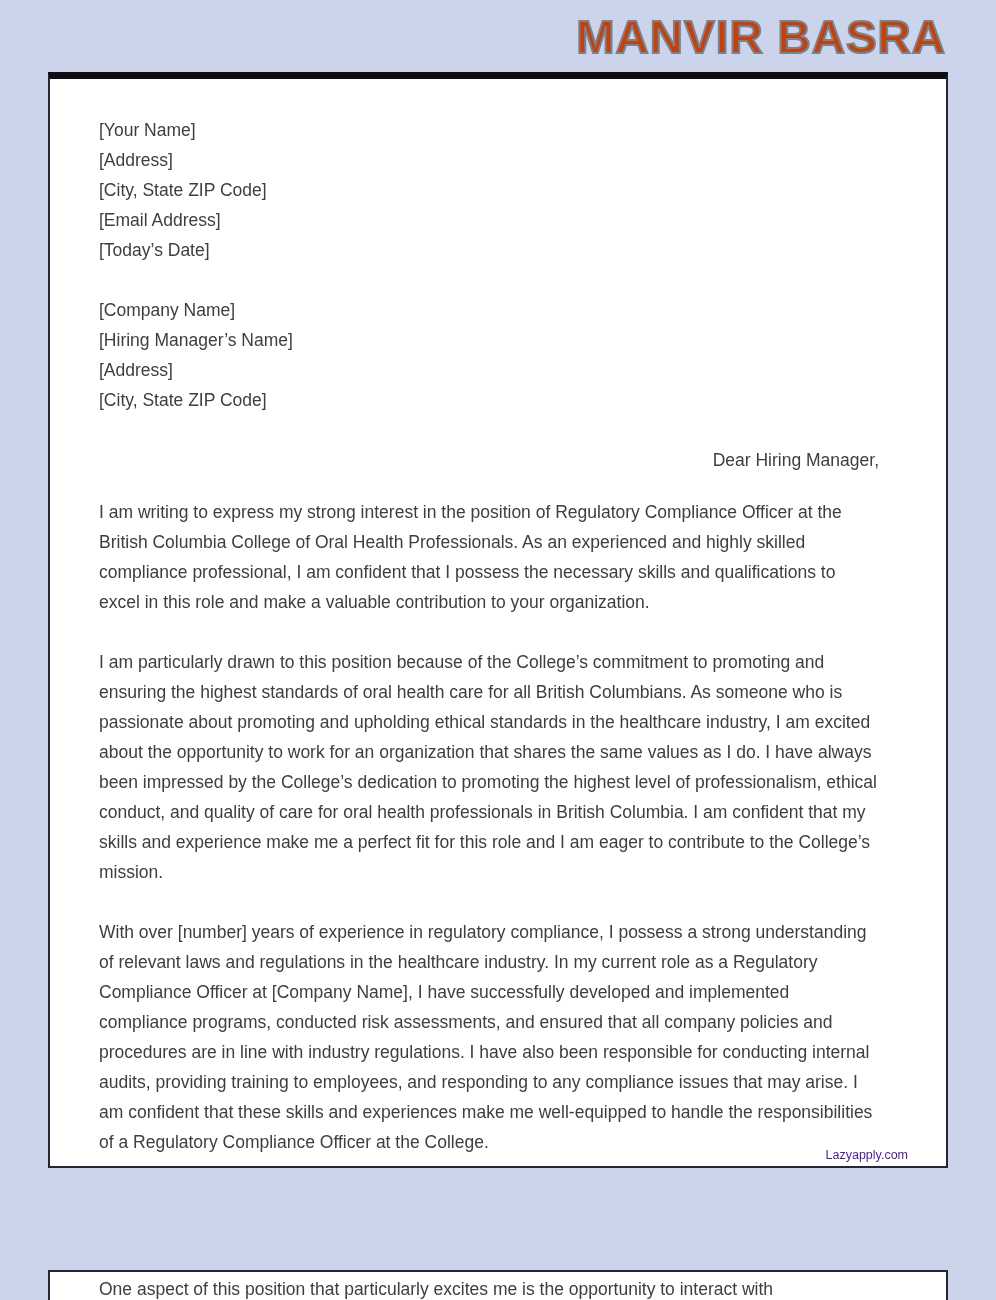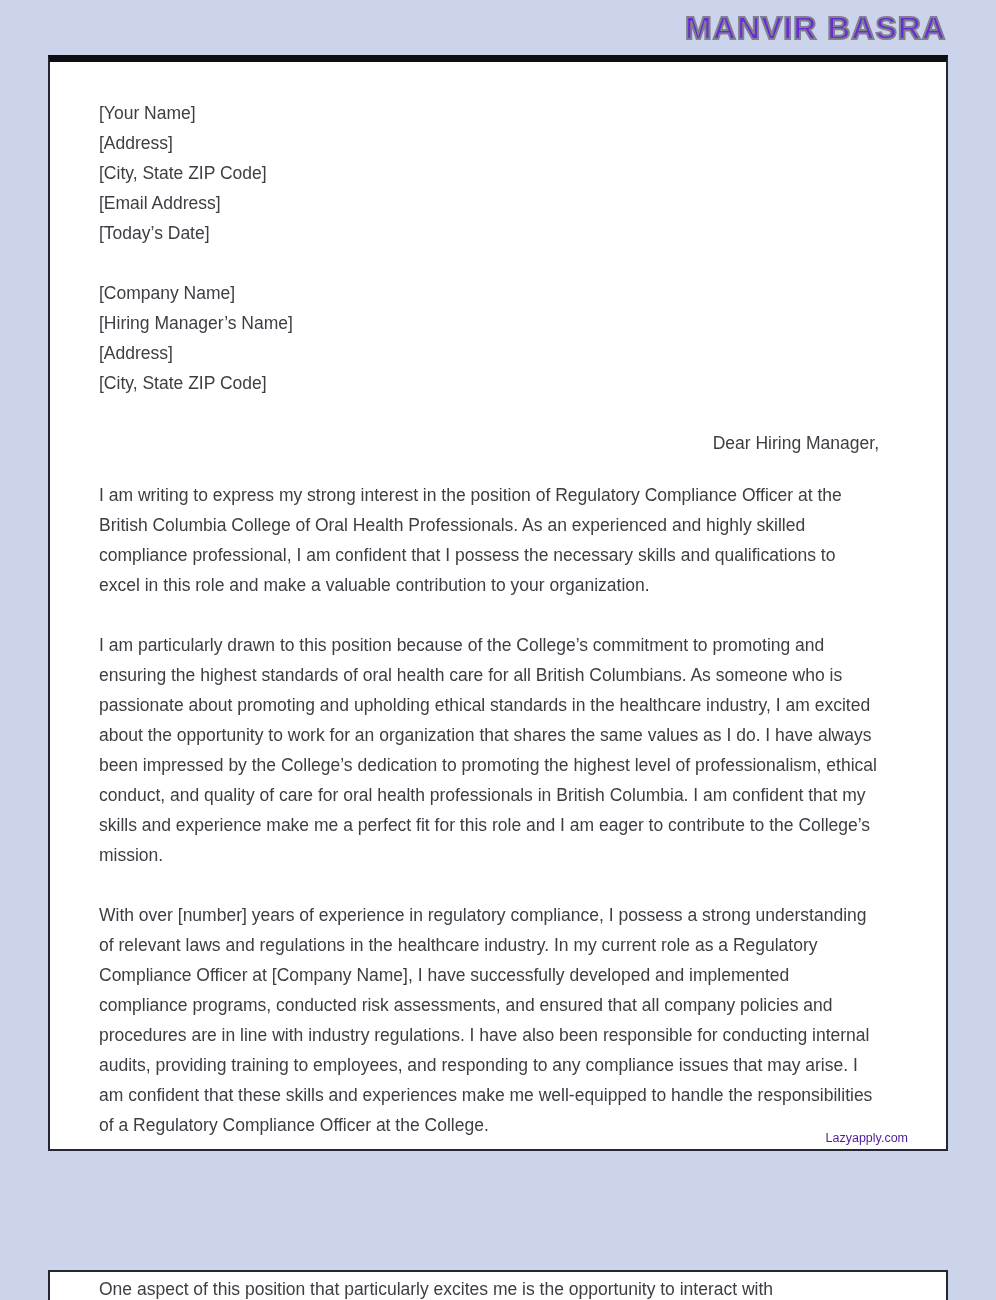--- a/index.html
+++ b/index.html
@@ -7,36 +7,36 @@
   body {
     position: relative;
     background: #ccd4ec;
     overflow: hidden;
     font-family: "Liberation Sans", sans-serif;
   }
   .applicant-name {
     position: absolute;
     top: 10px;
     right: 50px;
-    font-size: 32px;
+    font-size: 46px;
     font-weight: 700;
     letter-spacing: 1px;
-    color: #6d28d9;
+    color: #c2410c;
     -webkit-text-stroke: 2px #7c818c;
     white-space: nowrap;
   }
   .page {
     position: absolute;
     left: 48px;
     width: 900px;
     background: #ffffff;
     border: 2px solid #232633;
   }
   .page1 {
-    top: 55px;
+    top: 72px;
     height: 1096px;
     border-top: 7px solid #0d0d12;
   }
   .page2 {
     top: 1270px;
     height: 60px;
     border-bottom: none;
   }
   .letter-body {
     padding: 36px 67px 0 49px;

